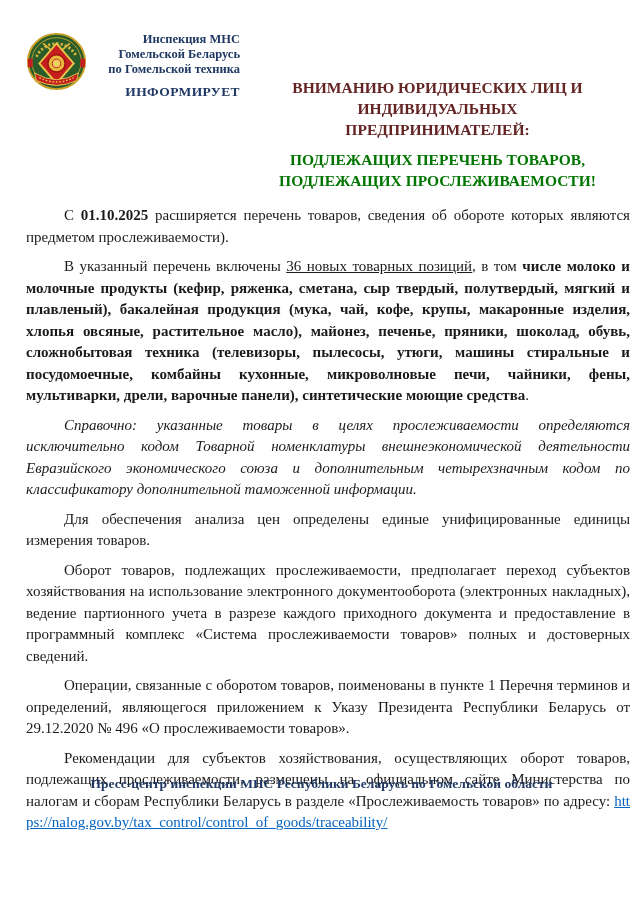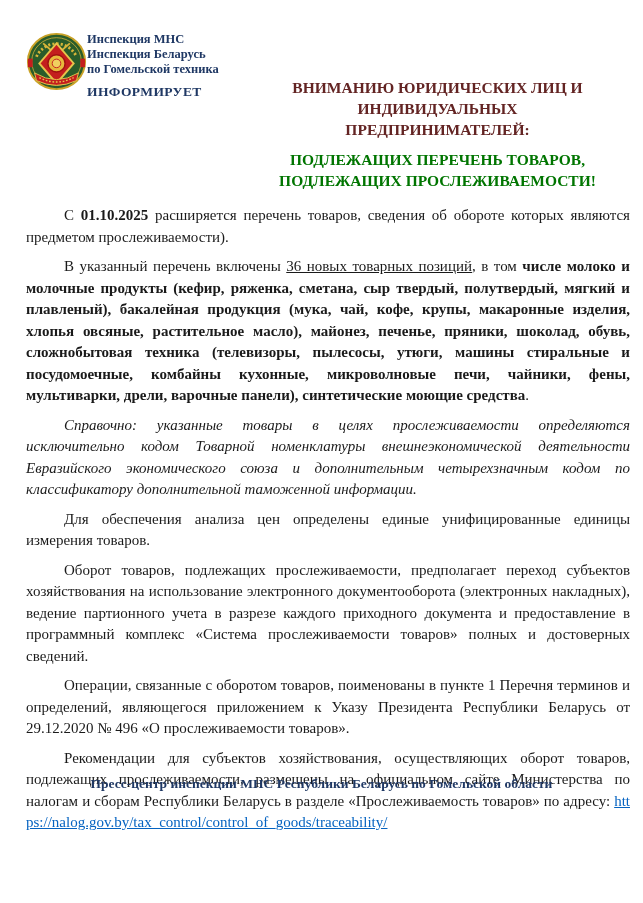--- a/index.html
+++ b/index.html
@@ -11,21 +11,21 @@
   }
   html,body{margin:0;padding:0;background:#e8e8e8;}
   .page{
     width:643px;height:903px;background:#ffffff;margin:0 auto;
     font-family:"Liberation Serif","DejaVu Serif",serif;
     color:var(--body-text);position:relative;overflow:hidden;box-sizing:border-box;
   }
   .header{display:flex;padding:30px 8px 0 26px;box-sizing:border-box;}
   .brand{width:214px;flex:0 0 auto;display:flex;align-items:flex-start;}
   .emblem{width:61px;height:61px;flex:0 0 auto;margin-top:1px;}
-  .org-col{flex:1;text-align:left;color:var(--navy);font-weight:bold;
+  .org-col{flex:1;text-align:right;color:var(--navy);font-weight:bold;
            font-size:12.5px;line-height:15px;padding-top:2px;}
   .informs{margin-top:7px;font-size:13.5px;letter-spacing:.4px;}
   .titles{flex:1;text-align:center;padding-top:3px;}
   .title-red{color:var(--title-red);font-weight:bold;font-size:15.5px;line-height:21px;margin-top:44px;}
   .title-green{color:var(--title-green);font-weight:bold;font-size:15.5px;line-height:21px;margin-top:9px;}
   .doc-body{padding:14px 13px 0 26px;text-align:justify;font-size:15px;line-height:21.5px;}
   .para{margin:0 0 8px 0;text-indent:38px;}
   .b{font-weight:bold;}
   .i{font-style:italic;}
   .u{text-decoration:underline;}
@@ -51,21 +51,21 @@
         <circle cx="32" cy="34" r="9" fill="#e7b93c" stroke="#a01010" stroke-width="1.5"></circle>
         <circle cx="32" cy="34" r="4.5" fill="#f0d060" stroke="#c41e1e" stroke-width="1"></circle>
         <rect x="2" y="29" width="5" height="9" fill="#c41e1e"></rect>
         <rect x="57" y="29" width="5" height="9" fill="#c41e1e"></rect>
         <path d="M 9 44 Q 32 58 55 44 L 53 52 Q 32 62 11 52 Z" fill="#c41e1e" stroke="#e7c34a" stroke-width="1"></path>
         <path d="M 14 49 Q 32 58 50 49" stroke="#e7c34a" stroke-width="1.5" fill="none" stroke-dasharray="1.8 1.8"></path>
       </svg>
       <div class="org-col">
         <div>
             <div>Инспекция МНС</div>
-            <div>Инспекция Беларусь</div>
+            <div>Гомельской Беларусь</div>
             <div>по Гомельской техника</div>
           </div>
         <div class="informs">ИНФОРМИРУЕТ</div>
       </div>
     </div>
 
     <div class="titles">
       <div class="title-red">
           <div>ВНИМАНИЮ ЮРИДИЧЕСКИХ ЛИЦ И</div>
           <div>ИНДИВИДУАЛЬНЫХ</div>

